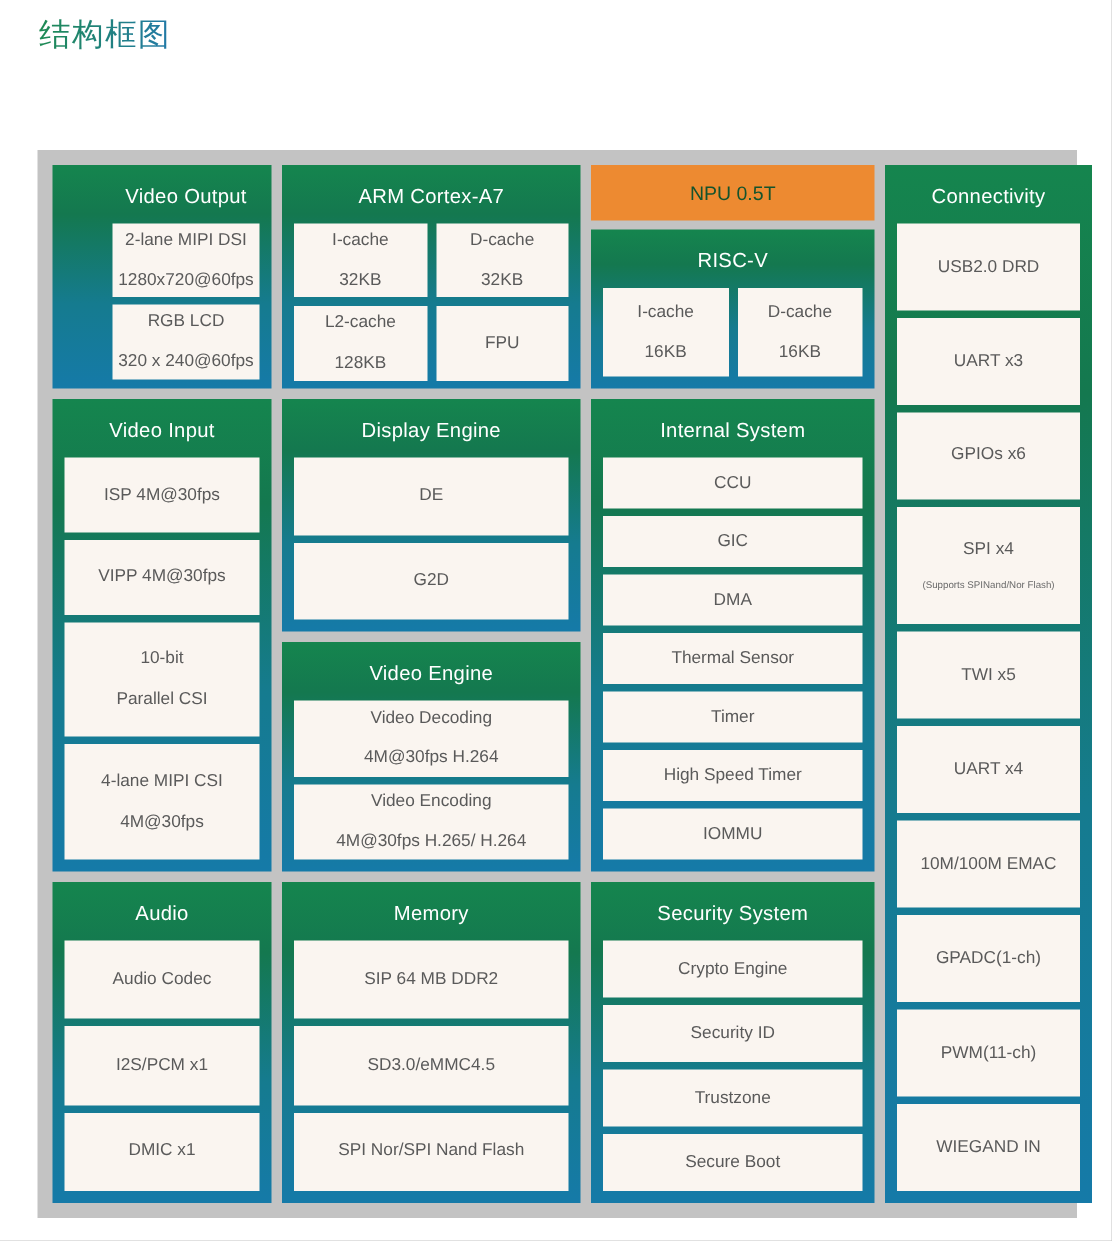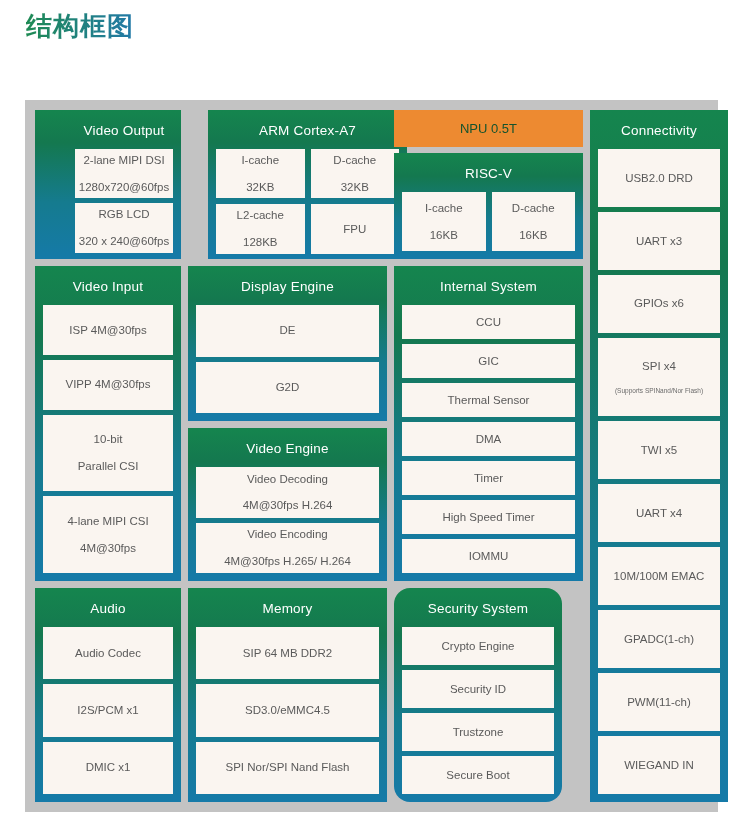--- a/index.html
+++ b/index.html
@@ -11,22 +11,22 @@
     background: #ffffff;
     font-family: "Liberation Sans", "DejaVu Sans", sans-serif;
     overflow: hidden;
   }
 
   
   .page-title {
     position: absolute;
     left: 26px;
     top: 9px;
-    font-size: 26px;
-    font-weight: bold;
+    font-size: 21px;
+    font-weight: normal;
     letter-spacing: 1px;
     background: linear-gradient(90deg, #1E8A53 0%, #2279A8 100%);
     -webkit-background-clip: text;
     background-clip: text;
     -webkit-text-fill-color: transparent;
     color: #22824f;
   }
 
   
   .diagram-canvas {
@@ -108,33 +108,33 @@
     background: #ED8A31;
     color: #14532d;
     font-size: 13px;
     display: flex;
     align-items: center;
     justify-content: center;
   }
 
   
   #blk-video-output { left: 0px;   top: 0px;   width: 146px; height: 149px; padding-left: 40px; }
-  #blk-cpu          { left: 153px; top: 0px;   width: 199px; height: 149px; margin-left: 20px; }
+  #blk-cpu          { left: 153px; top: 0px;   width: 199px; height: 149px; }
   #npu              { left: 359px; top: 0px;   width: 189px; height: 37px;  }
   #blk-riscv        { left: 359px; top: 43px;  width: 189px; height: 106px; }
   #blk-connectivity { left: 555px; top: 0px;   width: 138px; height: 692px; }
 
   #blk-video-input  { left: 0px;   top: 156px; width: 146px; height: 315px; }
   #blk-display      { left: 153px; top: 156px; width: 199px; height: 155px; justify-content: space-between; }
   #blk-video-engine { left: 153px; top: 318px; width: 199px; height: 153px; }
   #blk-internal     { left: 359px; top: 156px; width: 189px; height: 315px; }
 
   #blk-audio        { left: 0px;   top: 478px; width: 146px; height: 214px; }
   #blk-memory       { left: 153px; top: 478px; width: 199px; height: 214px; }
-  #blk-security     { left: 359px; top: 478px; width: 168px; height: 214px; border-radius: 16px; }
+  #blk-security     { left: 359px; top: 478px; width: 189px; height: 214px; }
 
   
   #blk-connectivity .block-body { gap: 5px; }
 </style>
 </head>
 <body>
 
 <h1 class="page-title">结构框图</h1>
 
 <div class="diagram-canvas">
@@ -277,24 +277,24 @@
     <div class="block" id="blk-internal">
       <div class="block-title">Internal System</div>
       <div class="block-body">
           <div class="cell">
             <span class="line">CCU</span>
           </div>
           <div class="cell">
             <span class="line">GIC</span>
           </div>
           <div class="cell">
+            <span class="line">DMA</span>
+          </div>
+          <div class="cell">
             <span class="line">Thermal Sensor</span>
-          </div>
-          <div class="cell">
-            <span class="line">DMA</span>
           </div>
           <div class="cell">
             <span class="line">Timer</span>
           </div>
           <div class="cell">
             <span class="line">High Speed Timer</span>
           </div>
           <div class="cell">
             <span class="line">IOMMU</span>
           </div>

